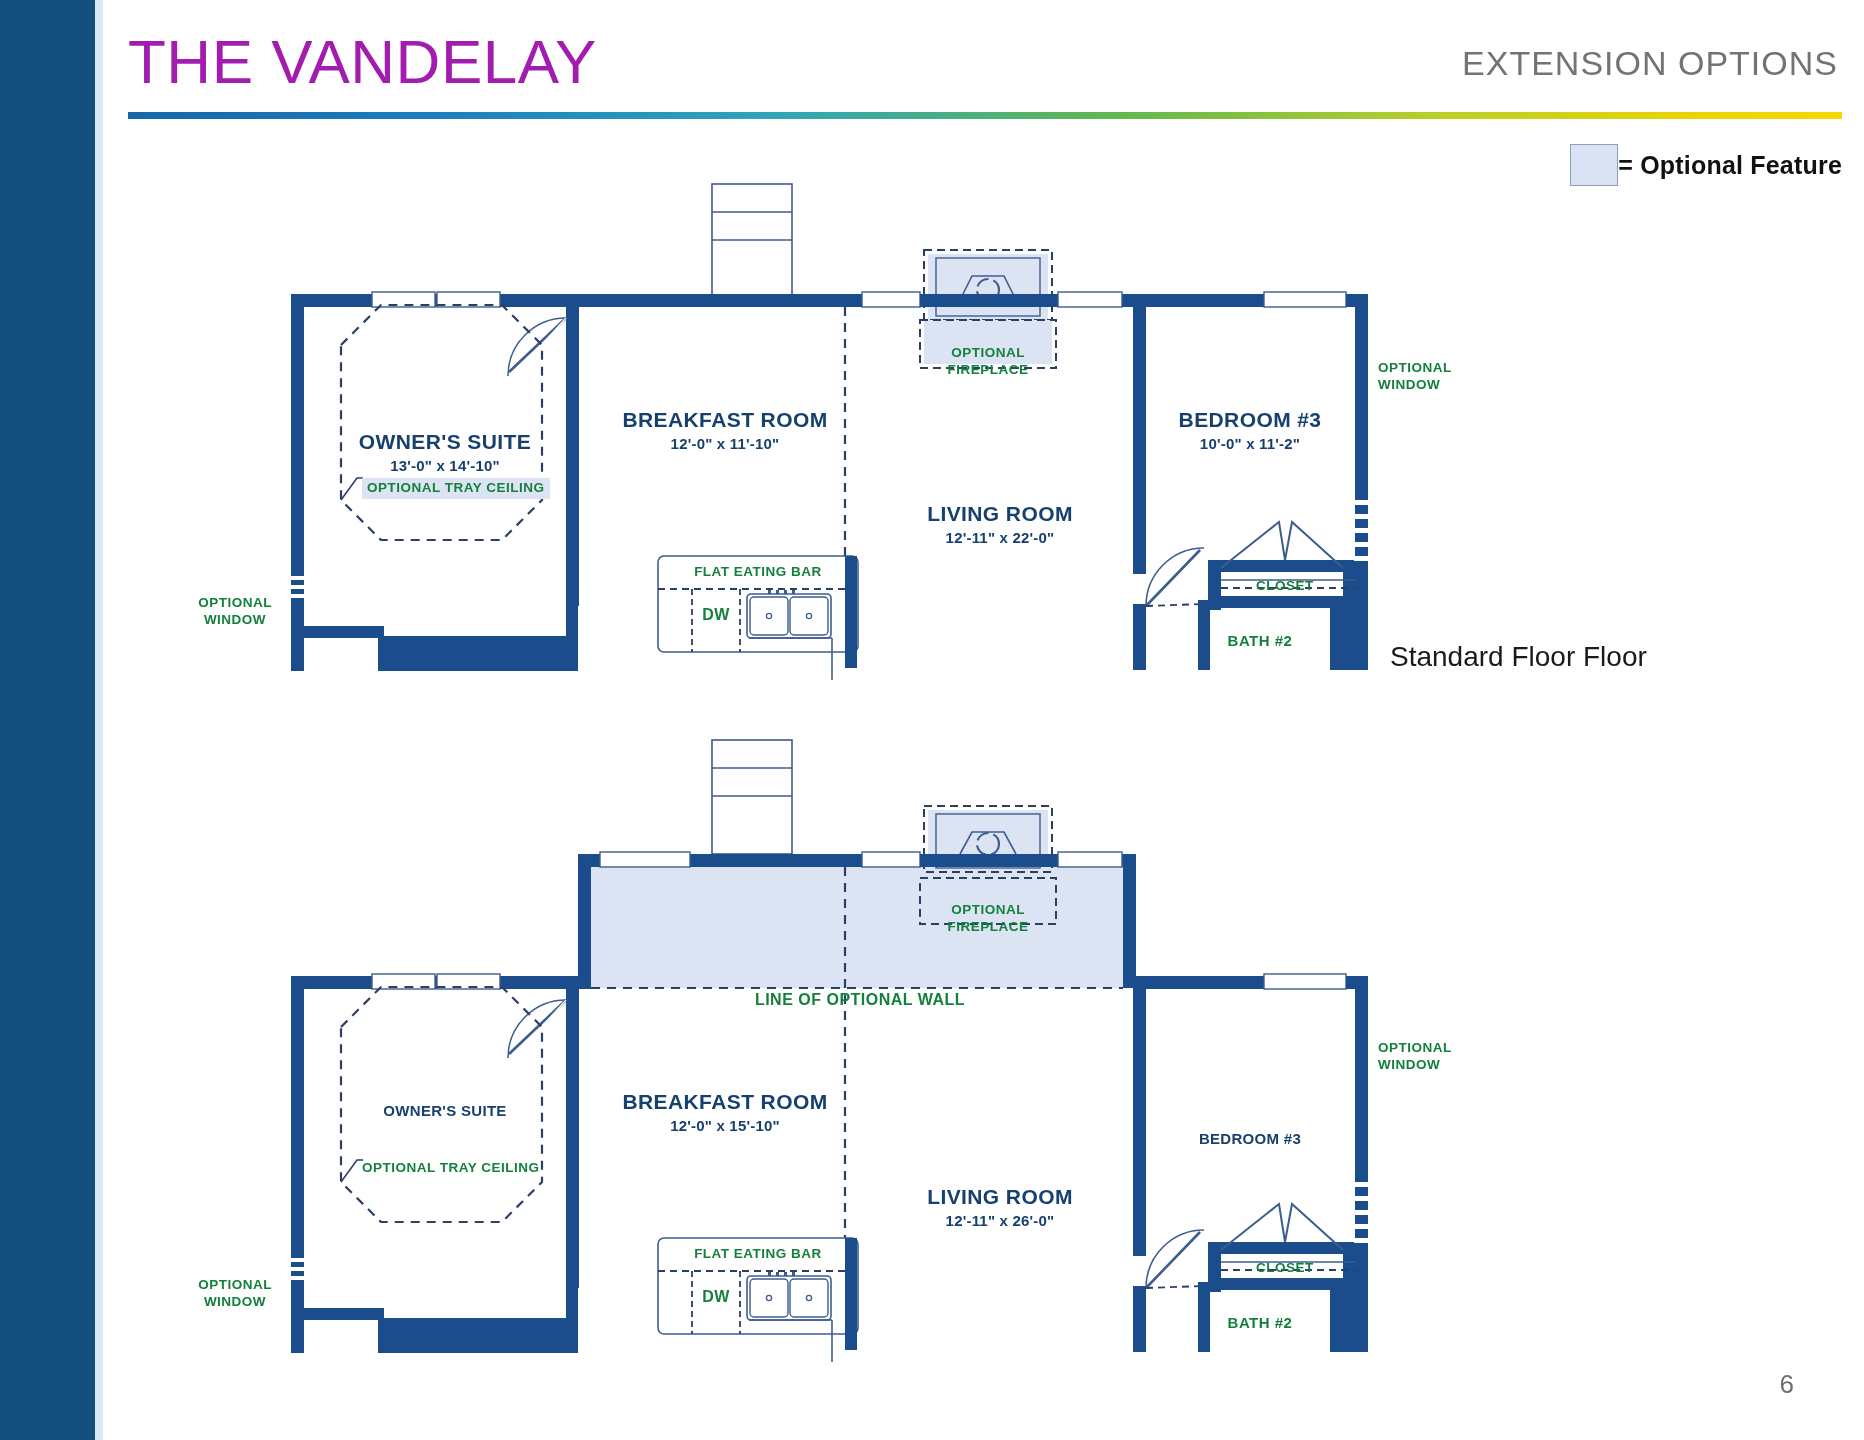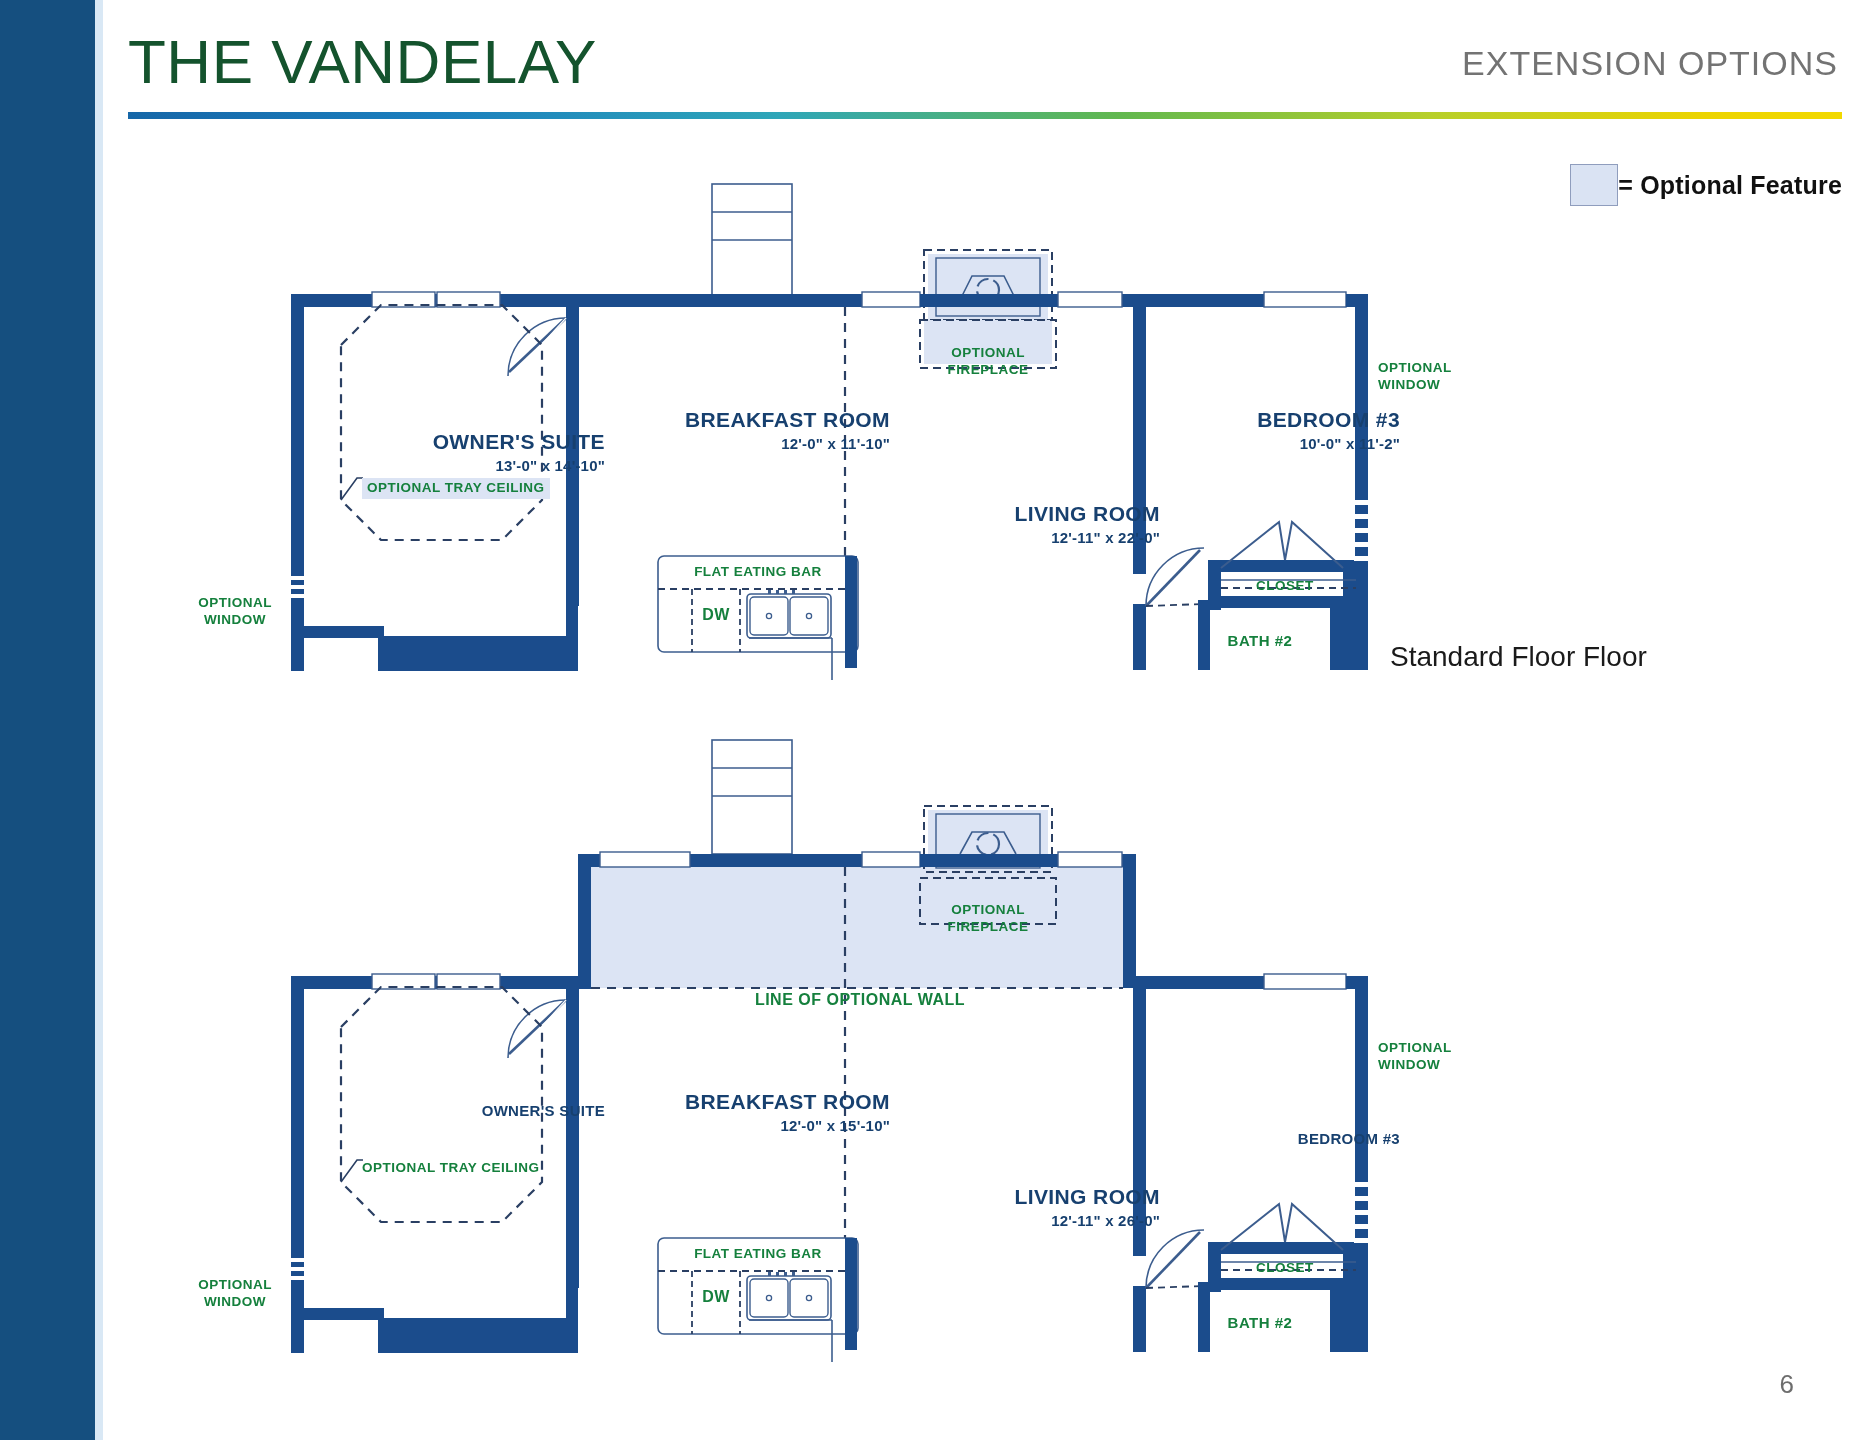--- a/index.html
+++ b/index.html
@@ -10,43 +10,43 @@
     overflow:hidden;
     position:relative;
   }
   
   #left-bar{position:absolute;left:0;top:0;width:95px;height:1440px;background:#154f7f;}
   #left-bar-edge{position:absolute;left:95px;top:0;width:8px;height:1440px;background:#d9e8f5;}
 
   
   #page-title{
     position:absolute;left:128px;top:26px;
-    font-size:62px;letter-spacing:.5px;color:#14532d;font-weight:400;
+    font-size:62px;letter-spacing:.5px;color:#a21caf;font-weight:400;
     white-space:nowrap;
   }
   #header-right{
     position:absolute;right:26px;top:44px;
     font-size:34px;letter-spacing:1px;color:#737373;font-weight:400;
     white-space:nowrap;
   }
   #rule{
     position:absolute;left:128px;top:112px;right:22px;height:7px;
     background:linear-gradient(to right,#1667a8 0%,#1b7fbe 18%,#2fa6b8 38%,#62b84e 58%,#b7cf2a 76%,#ecd400 92%,#f2d900 100%);
   }
 
   
-  #legend{position:absolute;right:22px;top:144px;display:flex;align-items:center;gap:0;margin-top:20px;}
+  #legend{position:absolute;right:22px;top:144px;display:flex;align-items:center;gap:0;}
   #legend-swatch{width:46px;height:40px;background:#dae3f3;border:1.5px solid #8f9dbd;}
   #legend-label{font-size:25px;font-weight:bold;color:#111;white-space:nowrap;letter-spacing:.2px;}
 
   
   .plan{position:absolute;}
 
   
-  .rm{position:absolute;color:#17406f;font-weight:bold;text-align:right;white-space:nowrap;}
+  .rm{position:absolute;color:#17406f;font-weight:bold;text-align:center;white-space:nowrap;}
   .rm-name{font-size:21px;letter-spacing:.4px;}
   .rm-name-sm{font-size:15px;letter-spacing:.3px;}
   .rm-dim{font-size:15px;letter-spacing:.2px;margin-top:3px;}
   .tag{position:absolute;color:#15803d;font-weight:bold;font-size:13.5px;letter-spacing:.5px;text-align:center;white-space:nowrap;line-height:1.25;}
   .tag-hl{background:#dce4f4;padding:2px 5px;}
 
   
   .optwin{position:absolute;background:#1b4c8c;}
   .optwin .stripe{position:absolute;background:#ffffff;}
 

